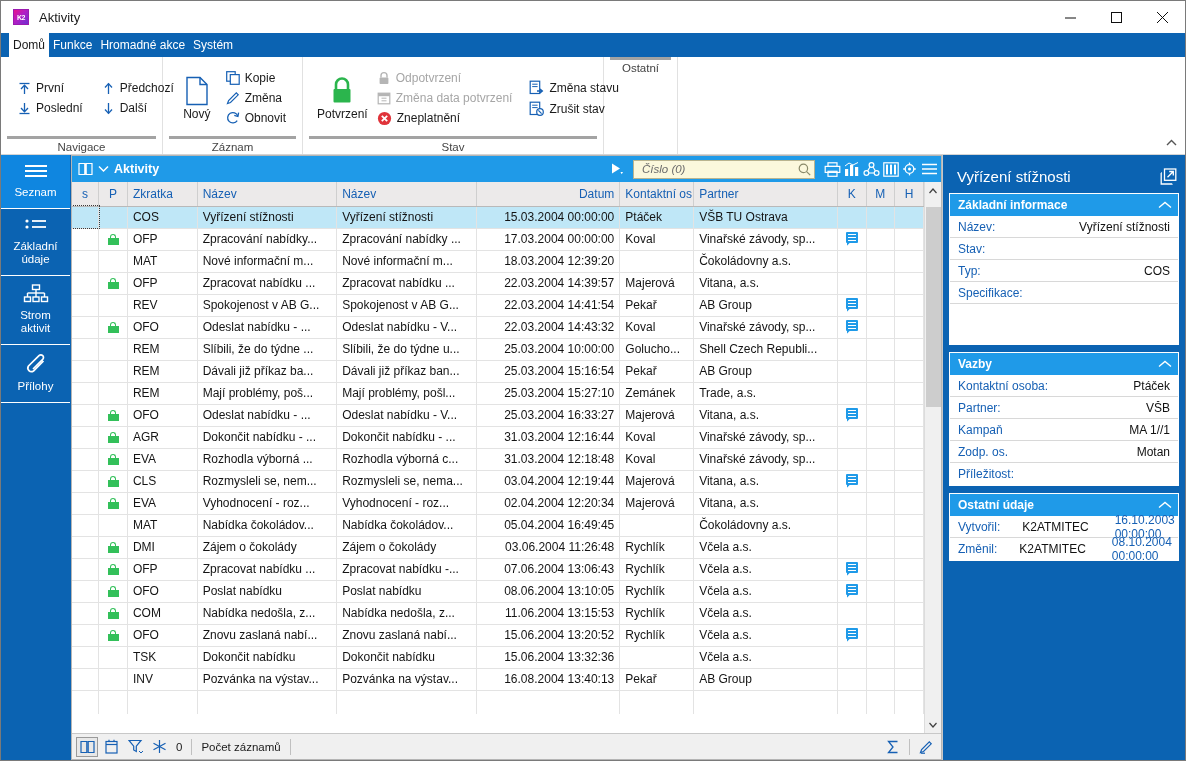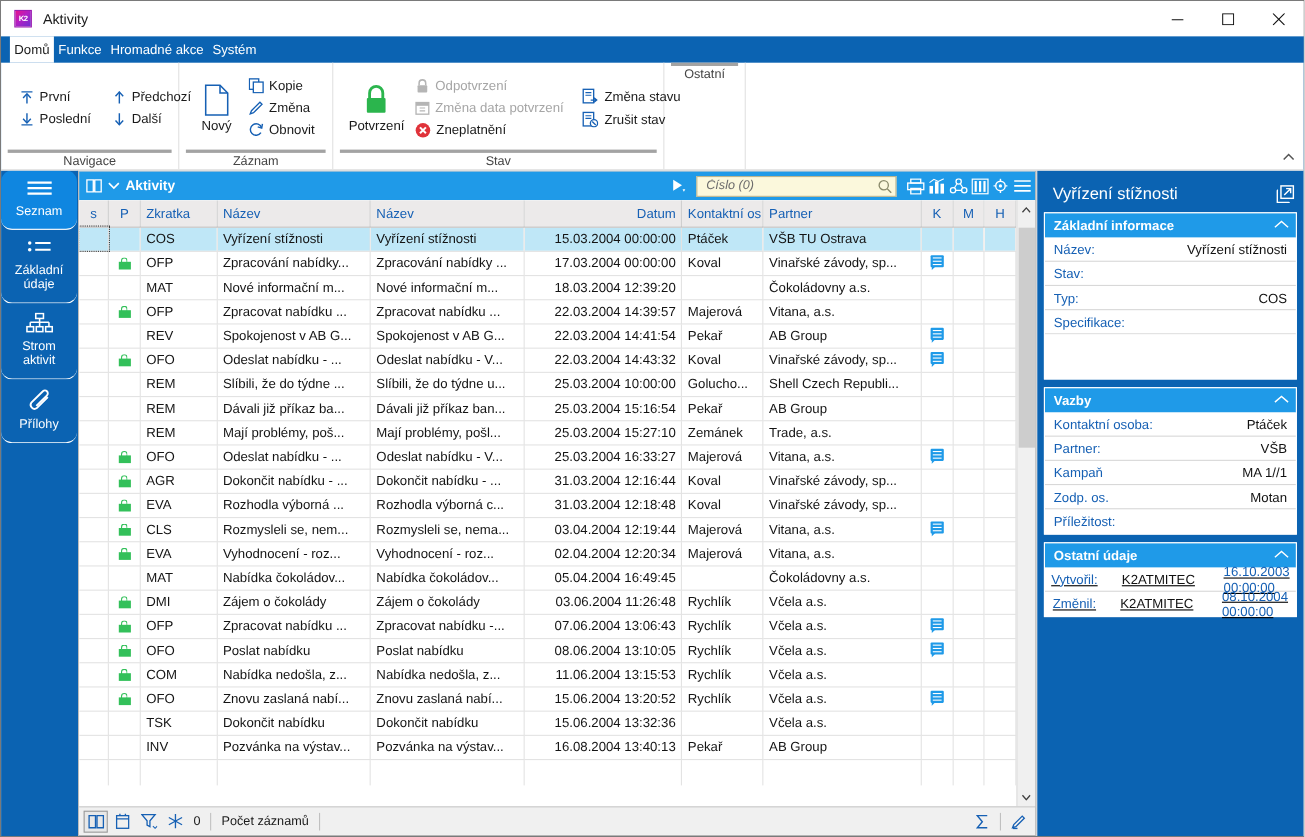--- a/index.html
+++ b/index.html
@@ -81,21 +81,21 @@
   .main { flex:1; display:flex; min-height:0; background:#ffffff; }
 
   
   .rail {
     width:70px; flex:0 0 70px; background:#0b63b2; display:flex; flex-direction:column;
     border-right:1px solid #0b63b2;
   }
   .rail-item {
     padding:8px 2px 9px 2px; color:#ffffff; text-align:center; font-size:11.5px;
     display:flex; flex-direction:column; align-items:center; gap:5px;
-    border-bottom:1px solid #ffffff; line-height:13px;border-radius:10px;
+    border-bottom:1px solid #ffffff; line-height:13px;
   }
   .rail-item.active { background:#0f86e0; }
   .rail-item .lbl { padding:0 2px; }
 
   
   .center {
     flex:1; min-width:0; display:flex; flex-direction:column;
     background:#f0f0f0; border-right:1px solid #c8c8c8;
     padding:0; 
   }
@@ -204,21 +204,21 @@
   .rp-chev { margin-left:auto; font-size:10px; color:#fff; }
   .rp-rows { padding:0 0 0 0; background:#fff; }
   .rp-row {
     display:flex; align-items:center; height:22px; padding:0 8px;
     border-bottom:1px solid #d8d8d8; font-size:12px;
   }
   .rp-row:last-child { border-bottom:none; }
   .rp-k { color:#1660b4; white-space:nowrap; }
   .rp-v { margin-left:auto; color:#111; white-space:nowrap; overflow:hidden; }
   .rp-blank { height:40px; background:#fff; }
-  .rp-row.kv2 { justify-content:center; gap:22px;text-decoration:underline; }
+  .rp-row.kv2 { justify-content:space-between; gap:22px; }
   .rp-row.kv2 .rp-v2 { color:#111; }
   .rp-row.kv2 .rp-v3 { color:#1660b4; margin-left:4px; }
 </style>
 </head>
 <body>
 
 <div class="app">
 
   <div class="titlebar">
     <div class="title-icon">K2</div>

